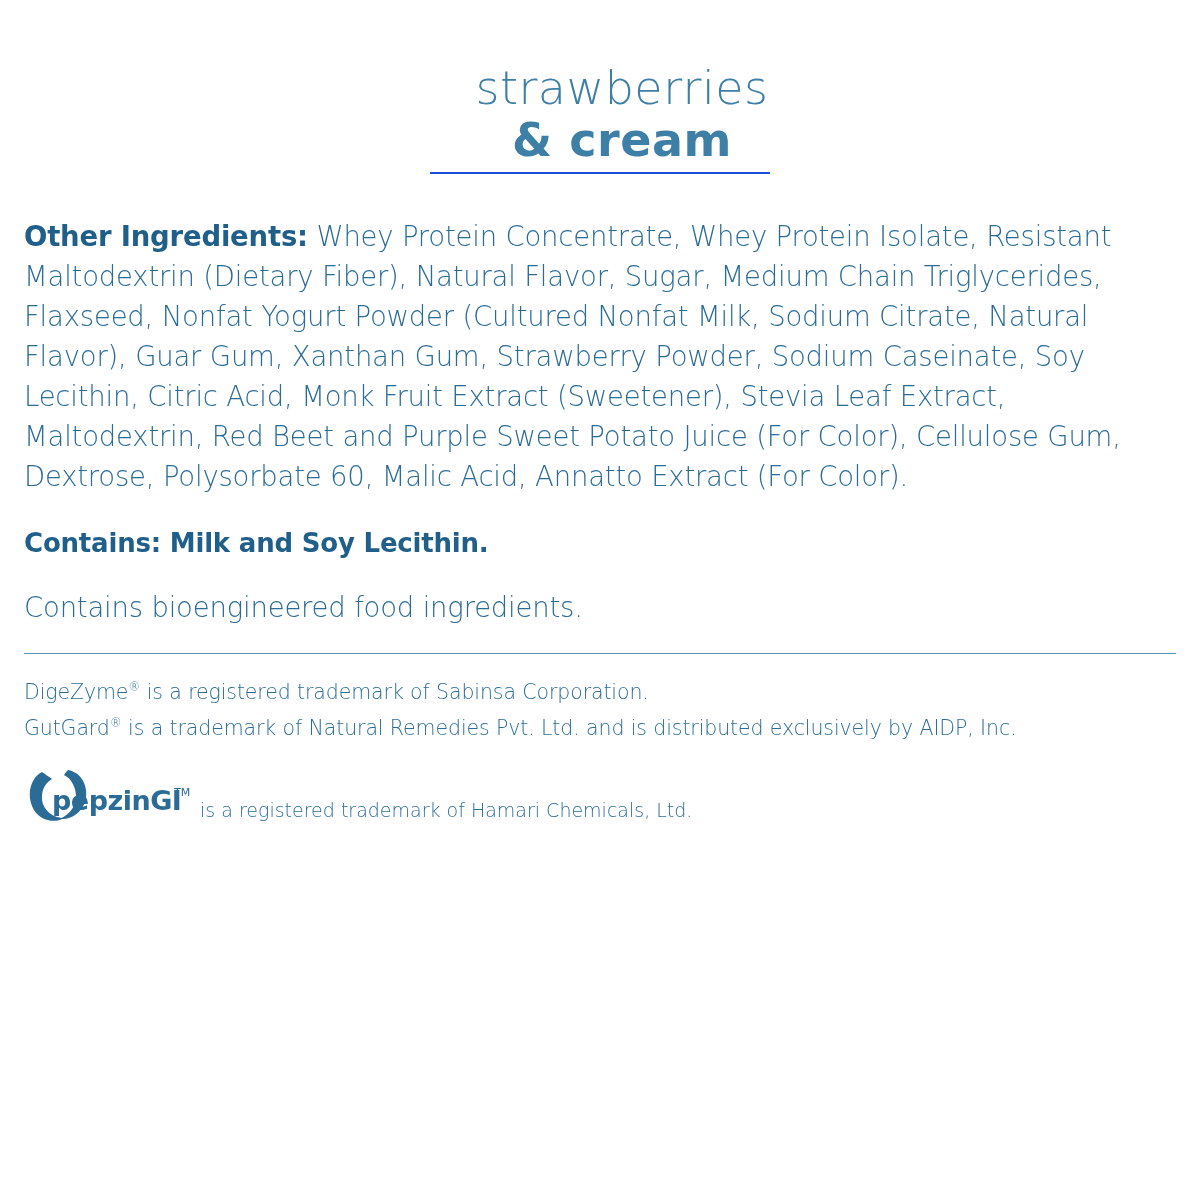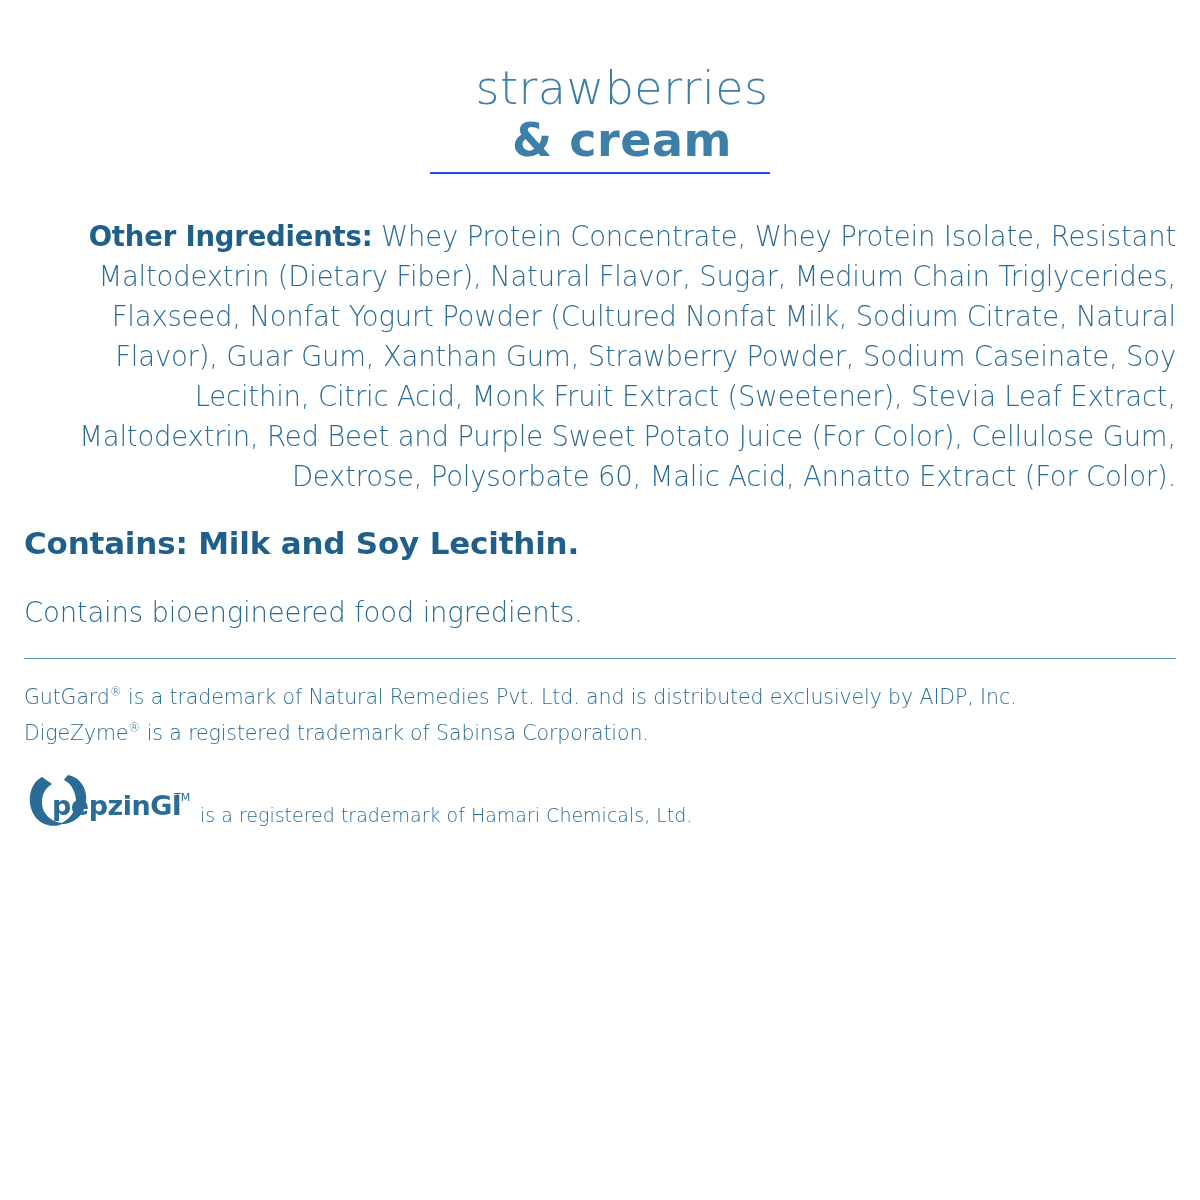--- a/index.html
+++ b/index.html
@@ -57,31 +57,31 @@
   .content {
     margin-top: 42px;
     padding: 0 24px 0 24px;
   }
   .ingredients {
     font-family: "DejaVu Sans", sans-serif;
     font-weight: 300;
     font-size: 27.5px;
     line-height: 40px;
     color: #2b6c96;
-    text-align: right;
+    text-align: left;
     letter-spacing: -0.2px;
   }
   .ingredients .lead {
     font-weight: 700;
     color: #1f5f8a;
   }
   .contains {
     margin-top: 18px;
     font-family: "DejaVu Sans", sans-serif;
-    font-size: 31px;
+    font-size: 26px;
     line-height: 38px;
     font-weight: 700;
     color: #1f5f8a;
     letter-spacing: -0.2px;
   }
   .bioeng {
     margin-top: 12px;
     font-family: "DejaVu Sans", sans-serif;
     font-weight: 300;
     font-size: 27.5px;
@@ -153,24 +153,24 @@
     <p class="ingredients">
       <span class="lead">Other Ingredients:</span><span> Whey Protein Concentrate, Whey Protein Isolate, Resistant Maltodextrin (Dietary Fiber), Natural Flavor, Sugar, Medium Chain Triglycerides, Flaxseed, Nonfat Yogurt Powder (Cultured Nonfat Milk, Sodium Citrate, Natural Flavor), Guar Gum, Xanthan Gum, Strawberry Powder, Sodium Caseinate, Soy Lecithin, Citric Acid, Monk Fruit Extract (Sweetener), Stevia Leaf Extract, Maltodextrin, Red Beet and Purple Sweet Potato Juice (For Color), Cellulose Gum, Dextrose, Polysorbate 60, Malic Acid, Annatto Extract (For Color).</span>
     </p>
 
     <p class="contains">Contains: Milk and Soy Lecithin.</p>
     <p class="bioeng">Contains bioengineered food ingredients.</p>
 
     <div class="divider"></div>
 
     <div class="tm-note">
-      <span>GutGard</span><sup>®</sup><span> is a trademark of Natural Remedies Pvt. Ltd. and is distributed exclusively by AIDP, Inc.</span>
+      <span>DigeZyme</span><sup>®</sup><span> is a registered trademark of Sabinsa Corporation.</span>
     </div>
     <div class="tm-note">
-      <span>DigeZyme</span><sup>®</sup><span> is a registered trademark of Sabinsa Corporation.</span>
+      <span>GutGard</span><sup>®</sup><span> is a trademark of Natural Remedies Pvt. Ltd. and is distributed exclusively by AIDP, Inc.</span>
     </div>
 
     <div class="pepzin-row">
       <div class="pepzin-logo">
         <svg width="170" height="60" viewBox="0 0 170 60" xmlns="http://www.w3.org/2000/svg">
 
           <path d="M18 6 C6 12, 2 30, 10 44 C16 54, 30 58, 40 52 C30 52, 22 46, 19 38 C16 29, 19 18, 28 13 C24 10, 21 8, 18 6 Z" fill="#2b6c96"></path>
           <path d="M44 4 C56 6, 64 18, 62 32 C60 45, 48 54, 36 53 C46 48, 52 40, 52 31 C52 22, 48 13, 40 9 C41 7, 43 5, 44 4 Z" fill="#2b6c96"></path>
           <path d="M26 18 C34 14, 44 18, 47 26 C50 35, 45 45, 36 47 C41 41, 42 34, 38 28 C35 23, 30 20, 26 18 Z" fill="#ffffff"></path>
 

